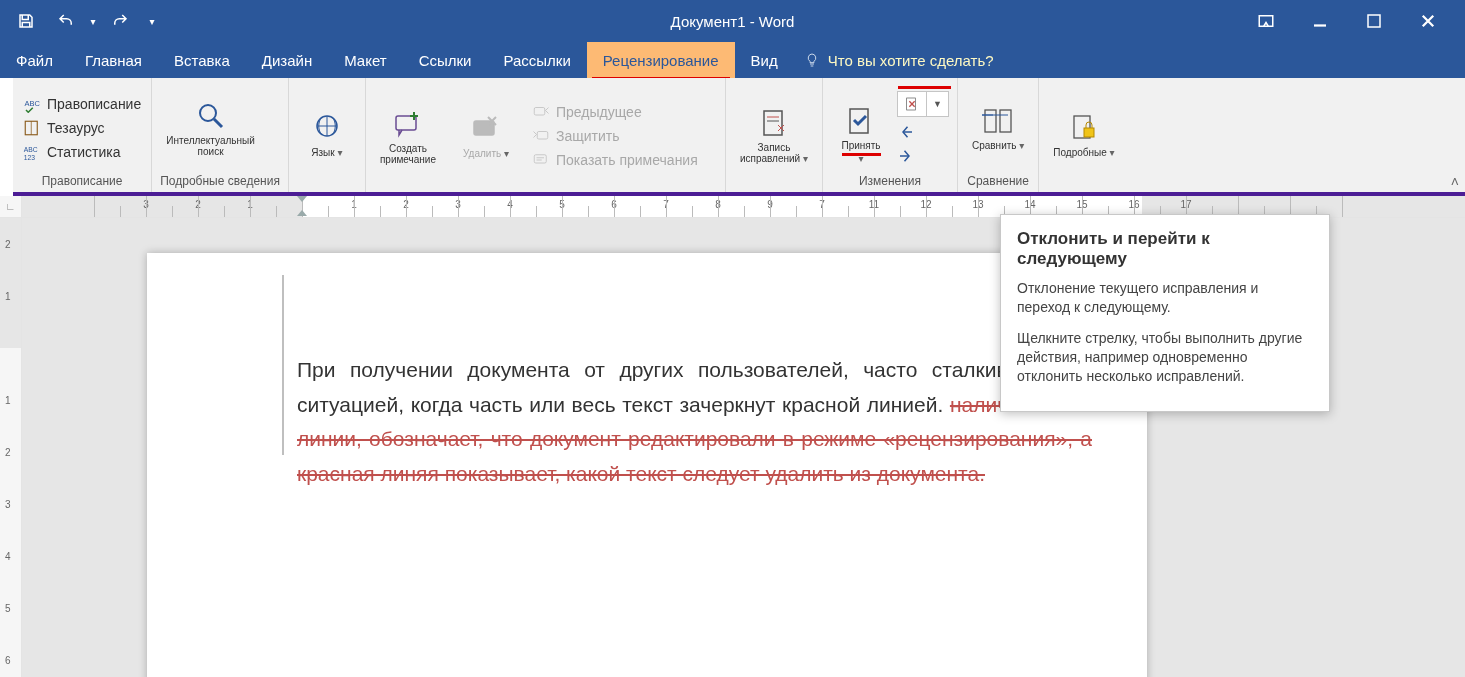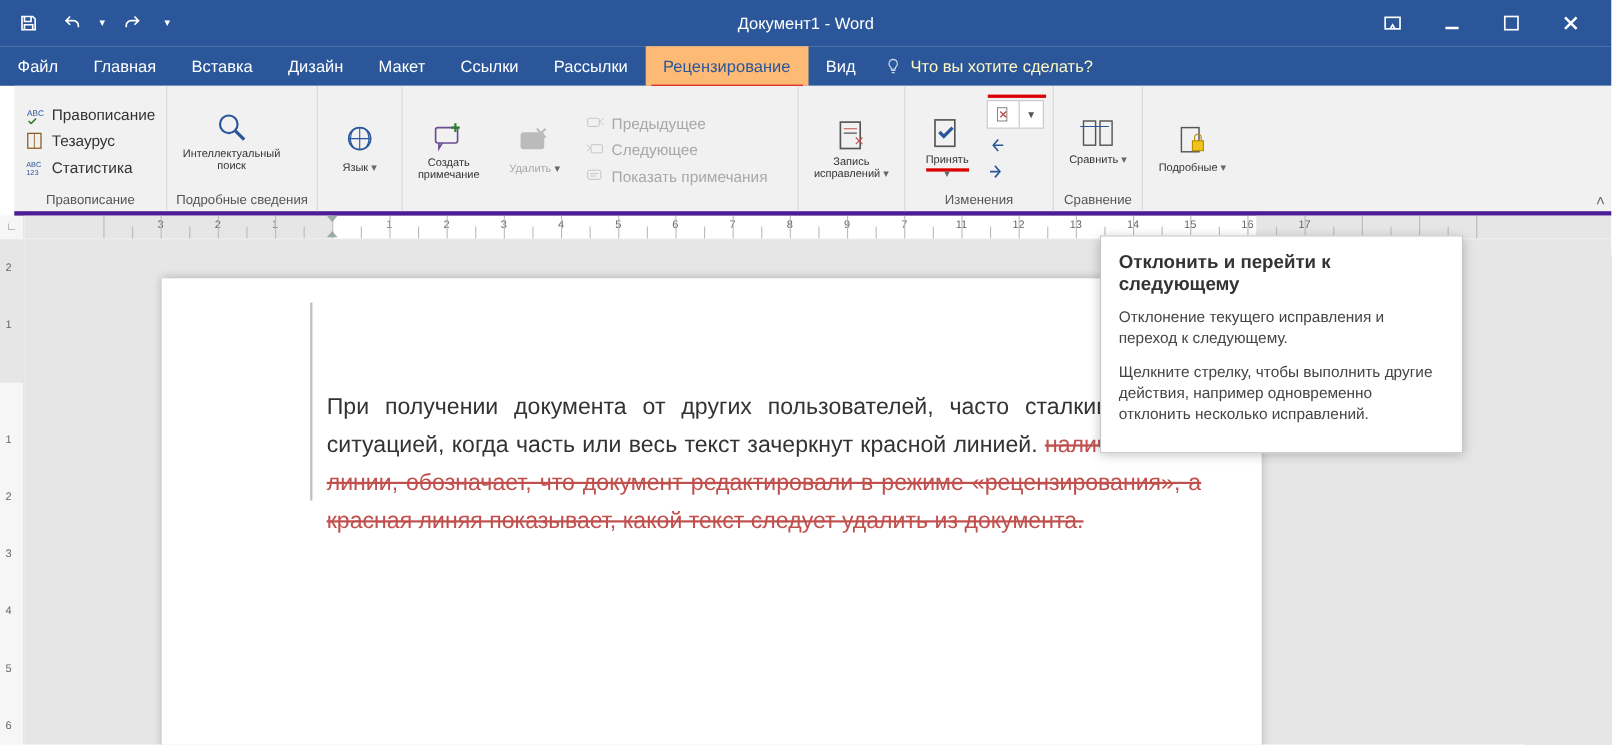--- a/index.html
+++ b/index.html
@@ -317,21 +317,21 @@
               <rect x="3" y="6" width="14" height="10" rx="2" fill="none" stroke="#bbb"></rect>
               <path d="M22 6l-4 4 4 4" fill="none" stroke="#bbb"></path>
             </svg>
           <span>Предыдущее</span>
         </div>
         <div class="smallitem disabled">
           <svg class="smico" viewBox="0 0 24 24">
               <rect x="7" y="6" width="14" height="10" rx="2" fill="none" stroke="#bbb"></rect>
               <path d="M2 6l4 4-4 4" fill="none" stroke="#bbb"></path>
             </svg>
-          <span>Следующее</span>
+          <span>Защитить</span>
         </div>
         <div class="smallitem disabled">
           <svg class="smico" viewBox="0 0 24 24">
               <rect x="3" y="5" width="16" height="11" rx="2" fill="none" stroke="#bbb"></rect>
               <line x1="6" y1="9" x2="16" y2="9" stroke="#bbb"></line>
               <line x1="6" y1="12" x2="13" y2="12" stroke="#bbb"></line>
             </svg>
           <span>Показать примечания</span>
         </div>
       </div>

